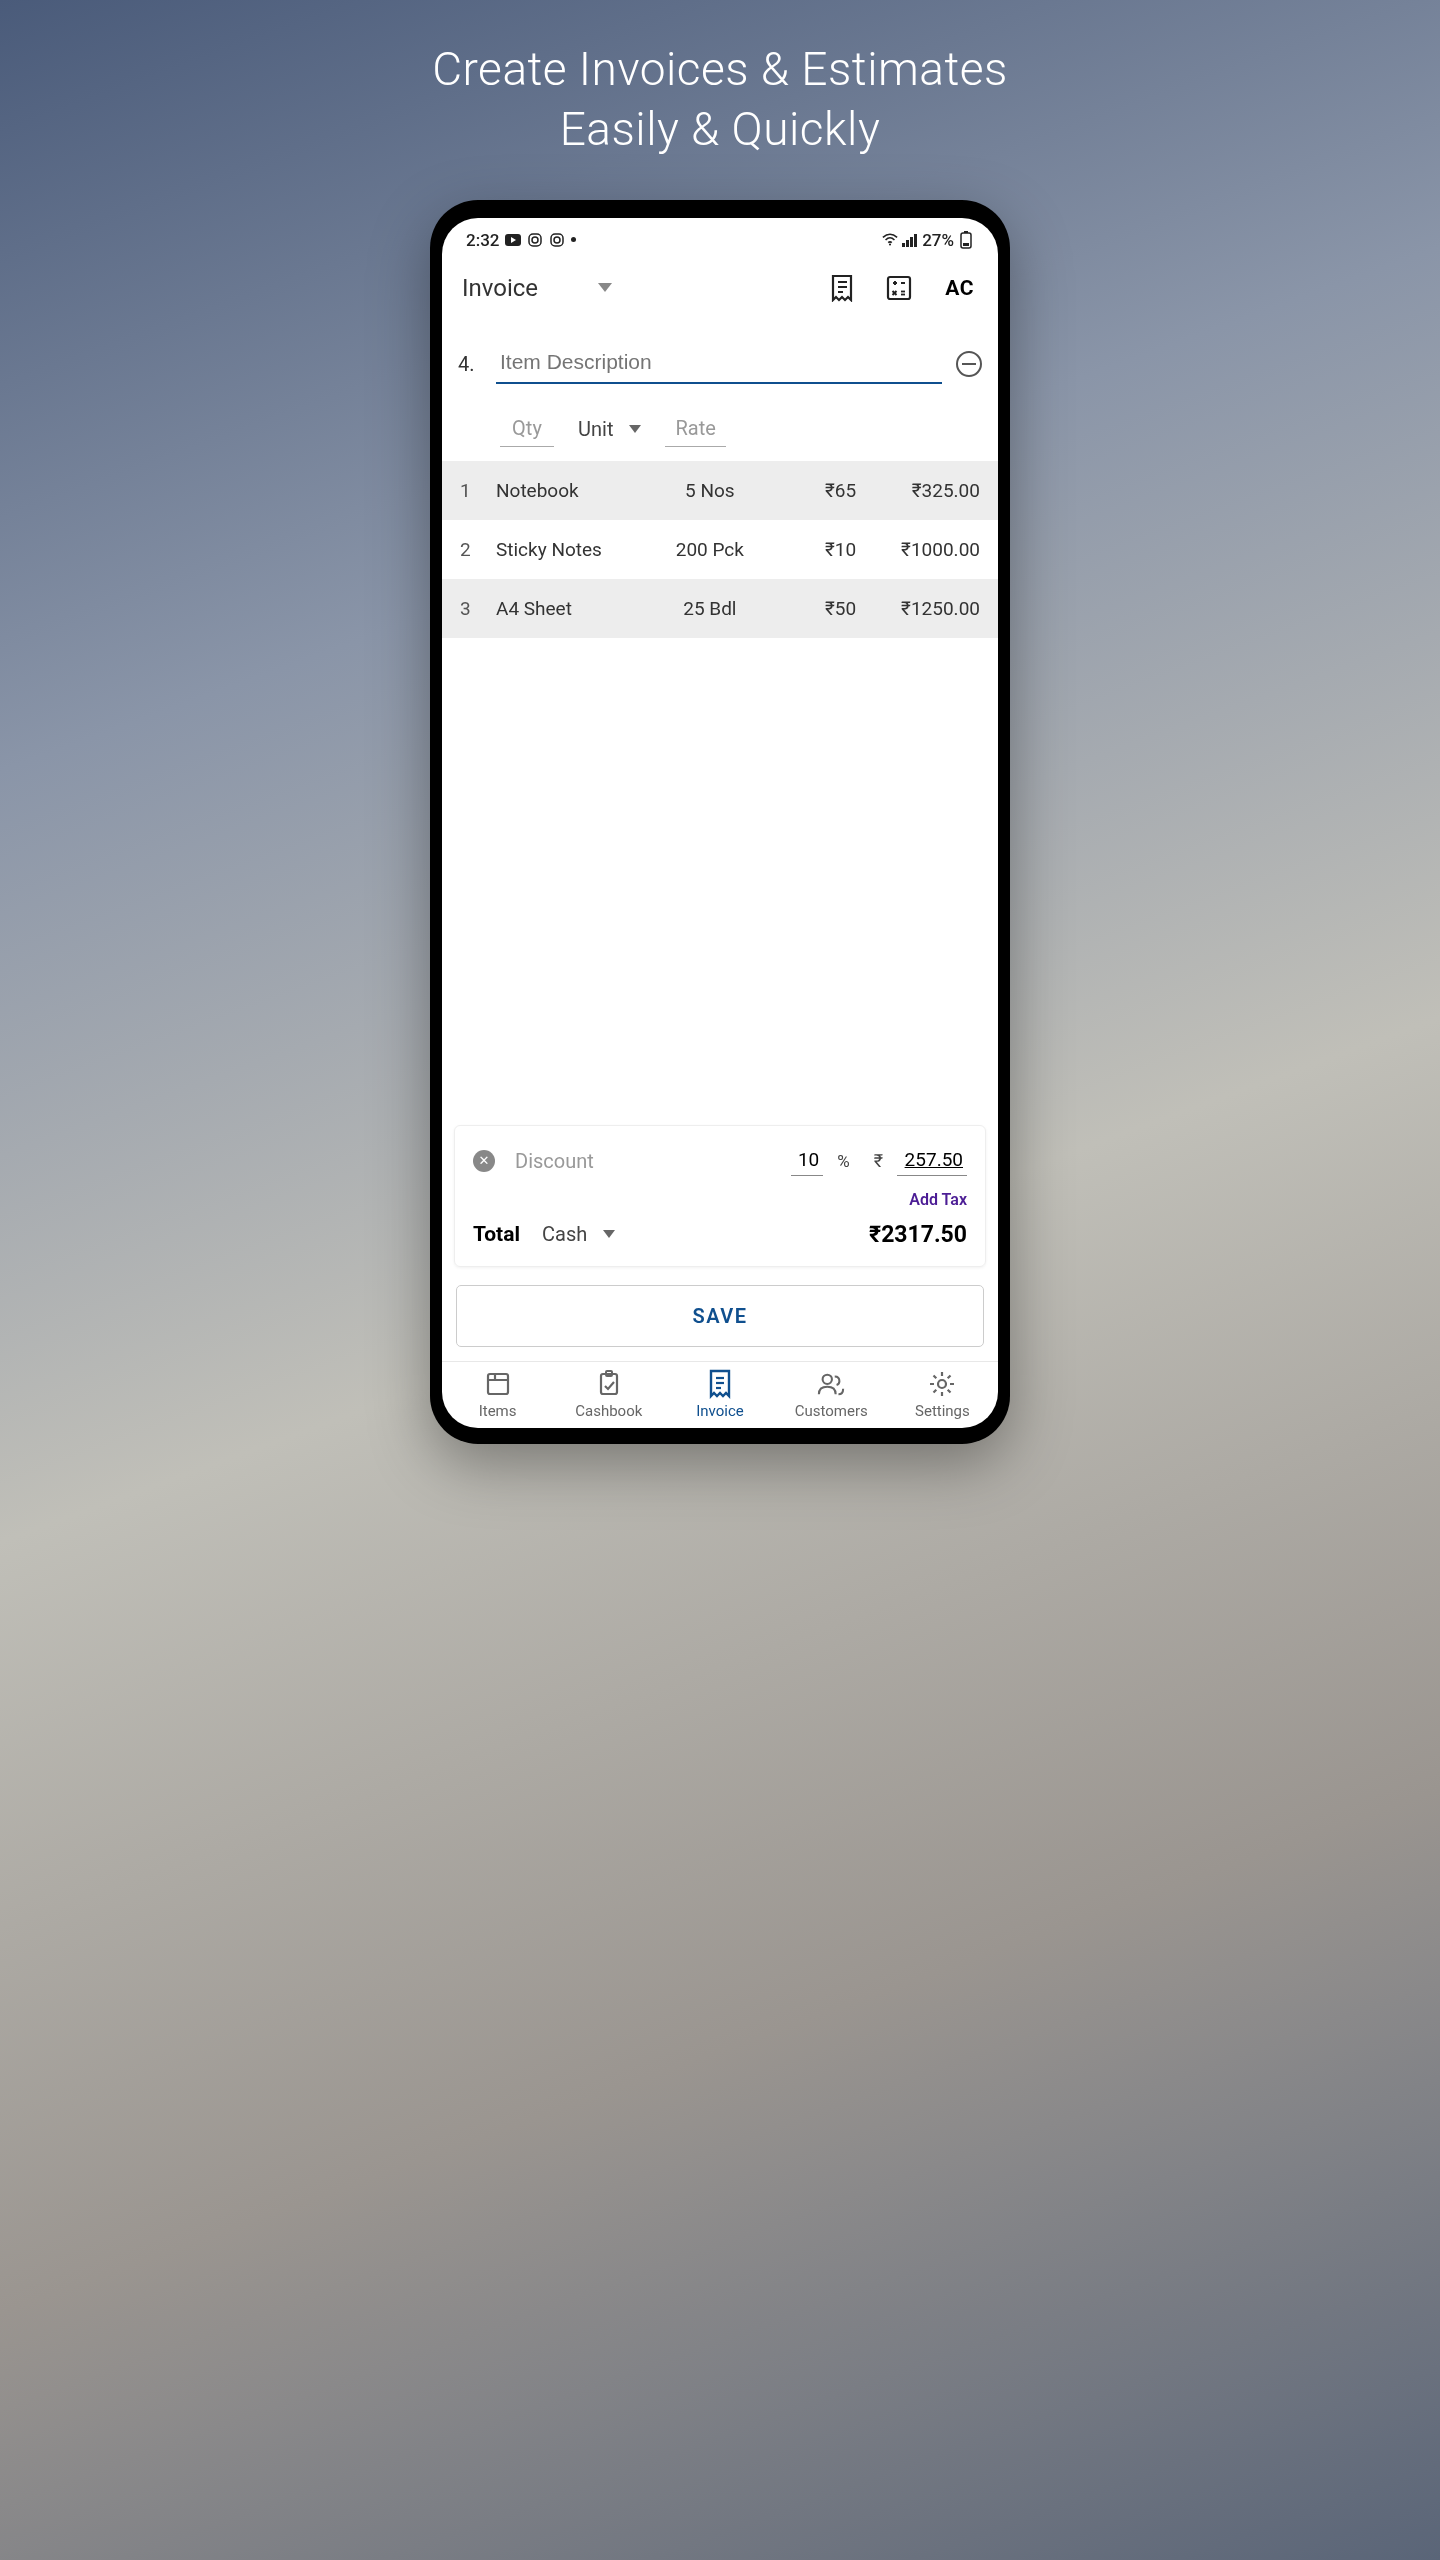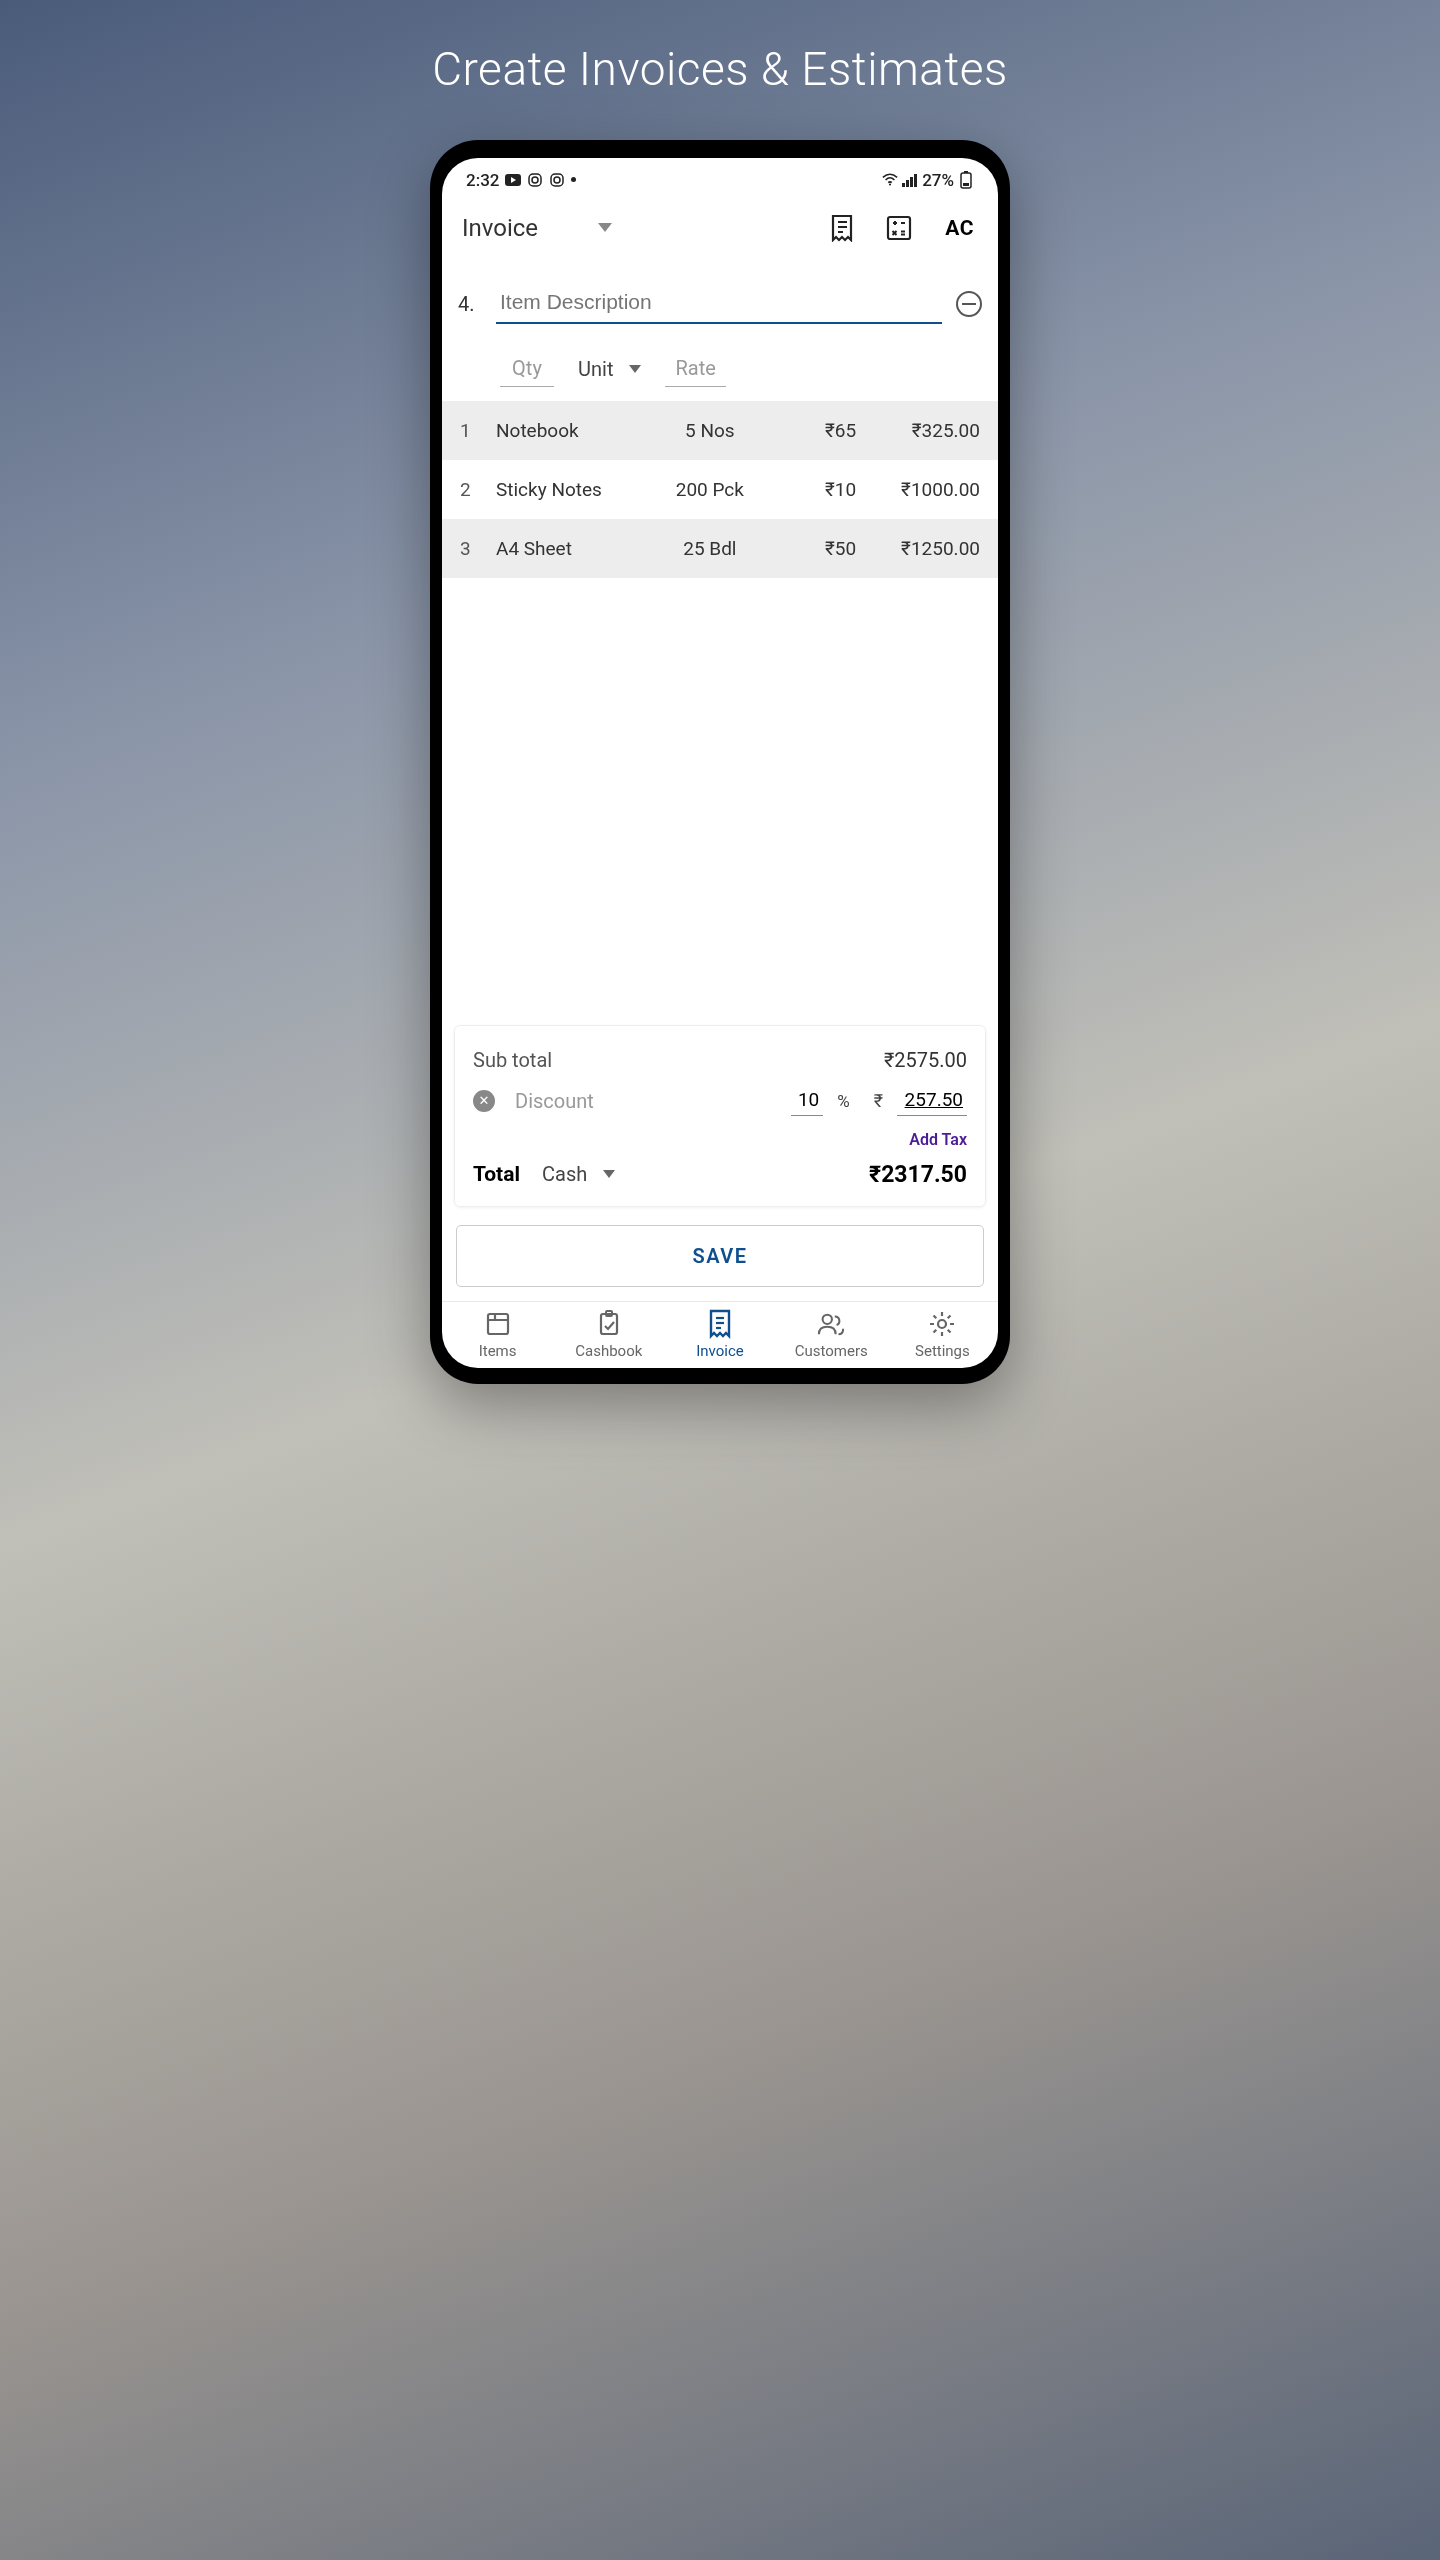--- a/index.html
+++ b/index.html
@@ -276,20 +276,21 @@
     color: #666;
   }
   .nav-item.active { color: #0f4f8e; }
   .nav-icon { width: 28px; height: 28px; display:flex; align-items:center; justify-content:center; }
 </style>
 </head>
 <body>
 
 <div class="hero-text">
   <div>Create Invoices &amp; Estimates</div>
+  <div>Easily &amp; Quickly</div>
 </div>
 
 <div class="phone-frame">
   <div class="phone-screen">
 
     <div class="status-bar">
       <div class="status-left">
         <span>2:32</span>
         <span class="mini-icon">
           <svg width="16" height="12" viewBox="0 0 16 12">
@@ -411,24 +412,20 @@
         <span class="name">A4 Sheet</span>
         <span class="qty">25 Bdl</span>
         <span class="rate">₹50</span>
         <span class="total">₹1250.00</span>
       </div>
     </div>
 
     <div class="spacer"></div>
 
     <div class="totals-card">
-      <div class="totals-row">
-        <span class="subtotal-label">Sub total</span>
-        <span class="subtotal-val">₹2575.00</span>
-      </div>
       <div class="discount-row">
         <span class="discount-close">✕</span>
         <span class="discount-label">Discount</span>
         <span class="disc-pct-field">10</span>
         <span class="pct-sign">%</span>
         <span class="rupee-sign">₹</span>
         <span class="disc-amt-field">257.50</span>
       </div>
       <div class="add-tax-row">
         <span class="add-tax-link">Add Tax</span>

